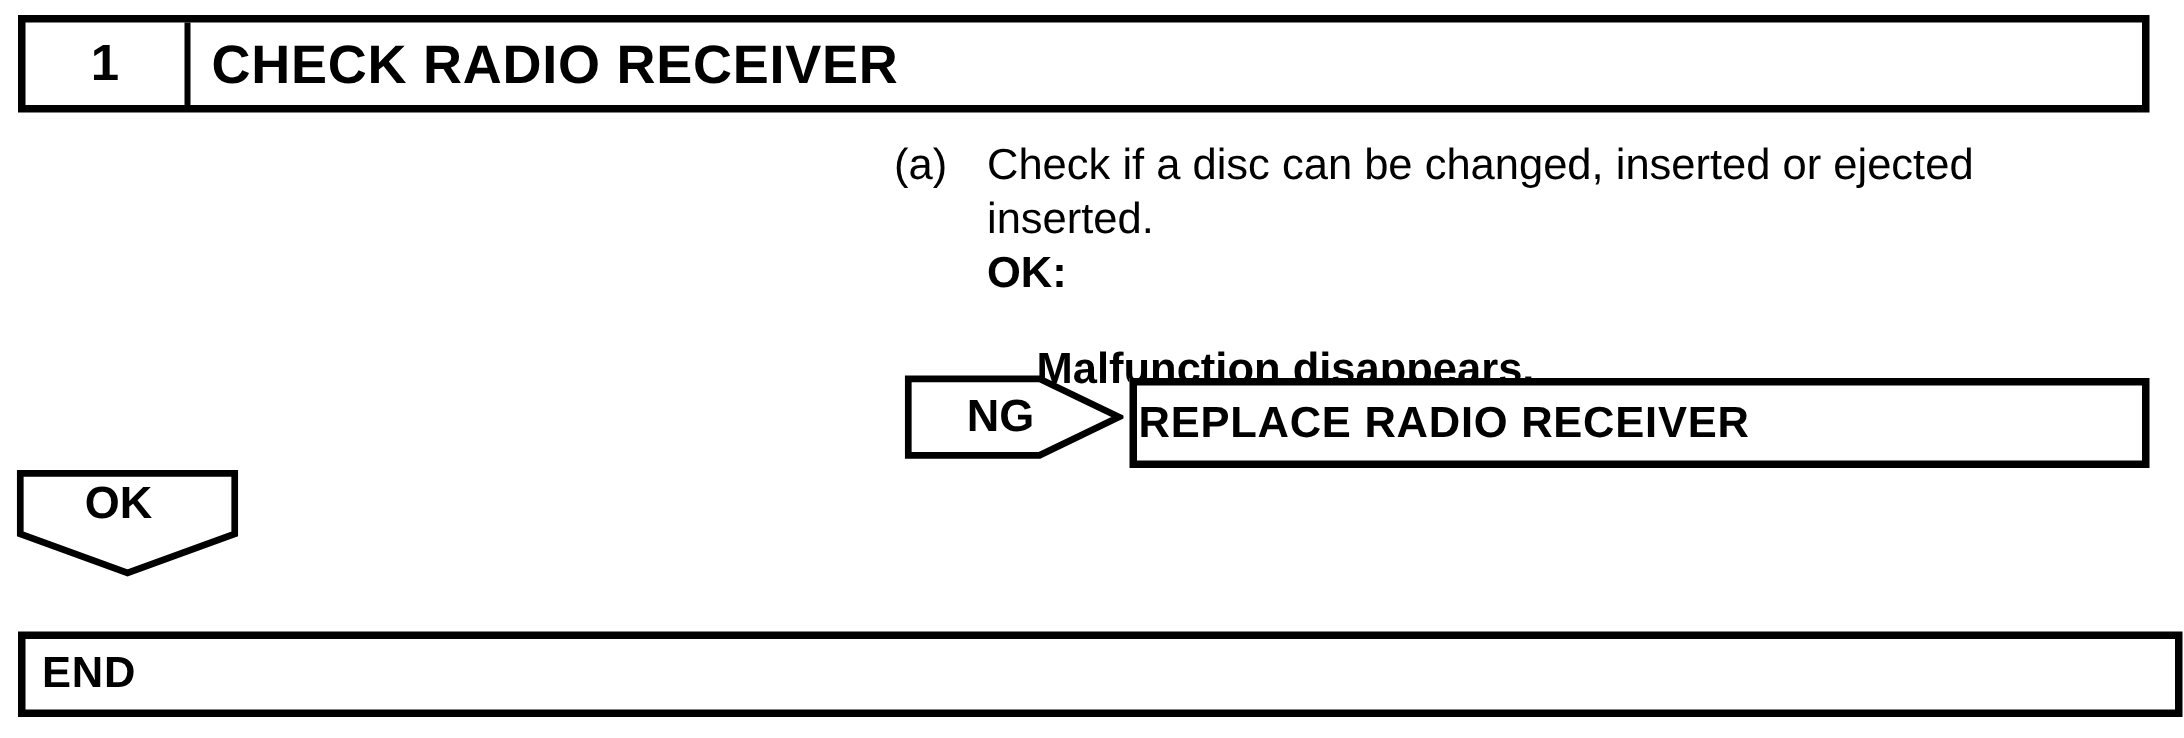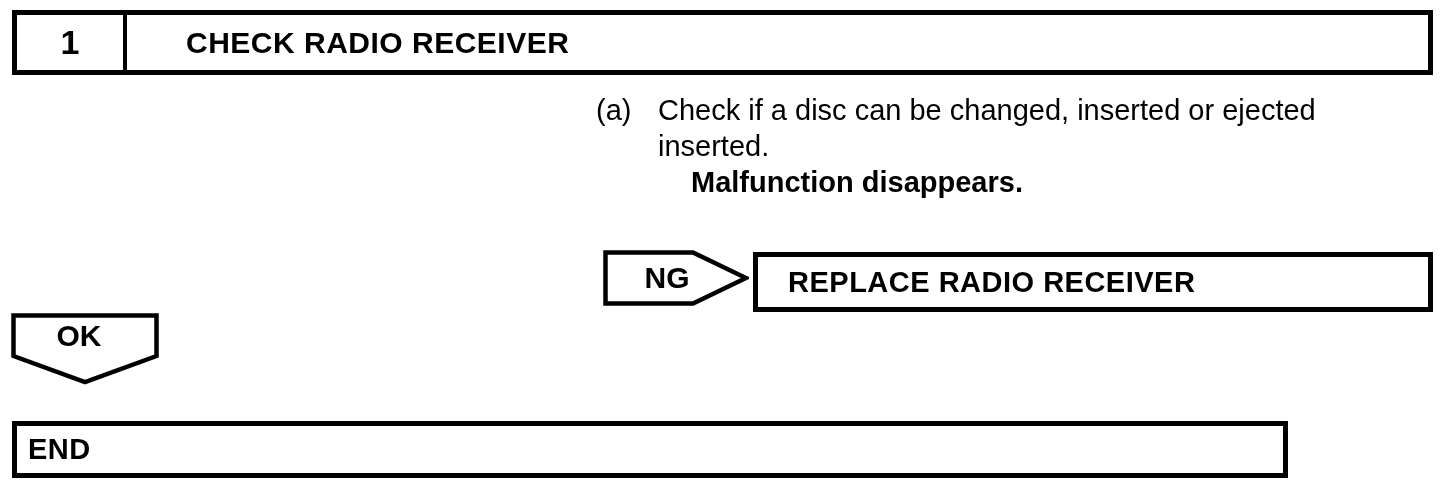--- a/index.html
+++ b/index.html
@@ -25,74 +25,73 @@
   .step-num {
     flex: 0 0 106px;
     border-right: 4px solid #000;
     display: flex; align-items: center; justify-content: center;
     font-size: 34px; font-weight: bold;
   }
   .step-title {
     flex: 1;
     display: flex; align-items: center;
     padding-left: 14px;
-    font-size: 30px; font-weight: bold;
+    font-size: 36px; font-weight: bold;
     letter-spacing: 0.5px;
     white-space: nowrap;
-    margin-left: 45px;
   }
   
   .instruction {
     position: absolute;
     left: 596px; top: 92px;
     display: flex;
     font-size: 29px;
     line-height: 36px;
   }
   .inst-marker { width: 62px; flex: 0 0 62px; }
   .inst-line { white-space: nowrap; }
   .bold { font-weight: bold; }
-  .indent { margin-left: 33px; }
+  .indent { margin-left: 33px; margin-top: 28px; }
   
   .ng-shape { position: absolute; left: 603px; top: 250px; }
   .ng-label {
     position: absolute;
     left: 603px; top: 250px;
     width: 92px; height: 56px;
     display: flex; align-items: center; justify-content: center;
     font-size: 30px; font-weight: bold; margin-left: 18px;
   }
   
   .action-box {
     position: absolute;
     left: 753px; top: 252px;
     width: 680px; height: 60px;
     border: 5px solid #000;
     box-sizing: border-box;
     display: flex; align-items: center;
-    padding-left: 30px;
+    padding-left: 1px;
     font-size: 29px; font-weight: bold;
     letter-spacing: 0.5px;
     background: #fff;
     white-space: nowrap;
   }
   
   .ok-shape { position: absolute; left: 11px; top: 313px; }
   .ok-label {
     position: absolute;
     left: 11px; top: 315px;
     width: 136px; height: 42px;
     display: flex; align-items: center; justify-content: center;
     font-size: 30px; font-weight: bold;
   }
   
   .end-box {
     position: absolute;
     left: 12px; top: 421px;
-    width: 1276px; height: 57px;
+    width: 1443px; height: 57px;
     border: 5px solid #000;
     box-sizing: border-box;
     display: flex; align-items: center;
     padding-left: 11px;
     font-size: 29px; font-weight: bold;
     letter-spacing: 0.5px;
     background: #fff;
   }
 </style>
 </head>
@@ -103,20 +102,21 @@
   <div class="step-box">
     <div class="step-num">1</div>
     <div class="step-title">CHECK RADIO RECEIVER</div>
   </div>
 
   <div class="instruction">
     <div class="inst-marker">(a)</div>
     <div>
       <div class="inst-line">Check if a disc can be changed, inserted or ejected</div>
       <div class="inst-line">inserted.</div>
+      <div class="inst-line bold">OK:</div>
       <div class="inst-line bold indent">Malfunction disappears.</div>
     </div>
   </div>
 
   <svg class="ng-shape" width="146" height="56" viewBox="0 0 146 56">
     <polygon points="2.5,2.5 90,2.5 143,28 90,53.5 2.5,53.5" fill="#ffffff" stroke="#000000" stroke-width="4.5" stroke-linejoin="miter"></polygon>
   </svg>
   <div class="ng-label">NG</div>
 
   <div class="action-box">REPLACE RADIO RECEIVER</div>

